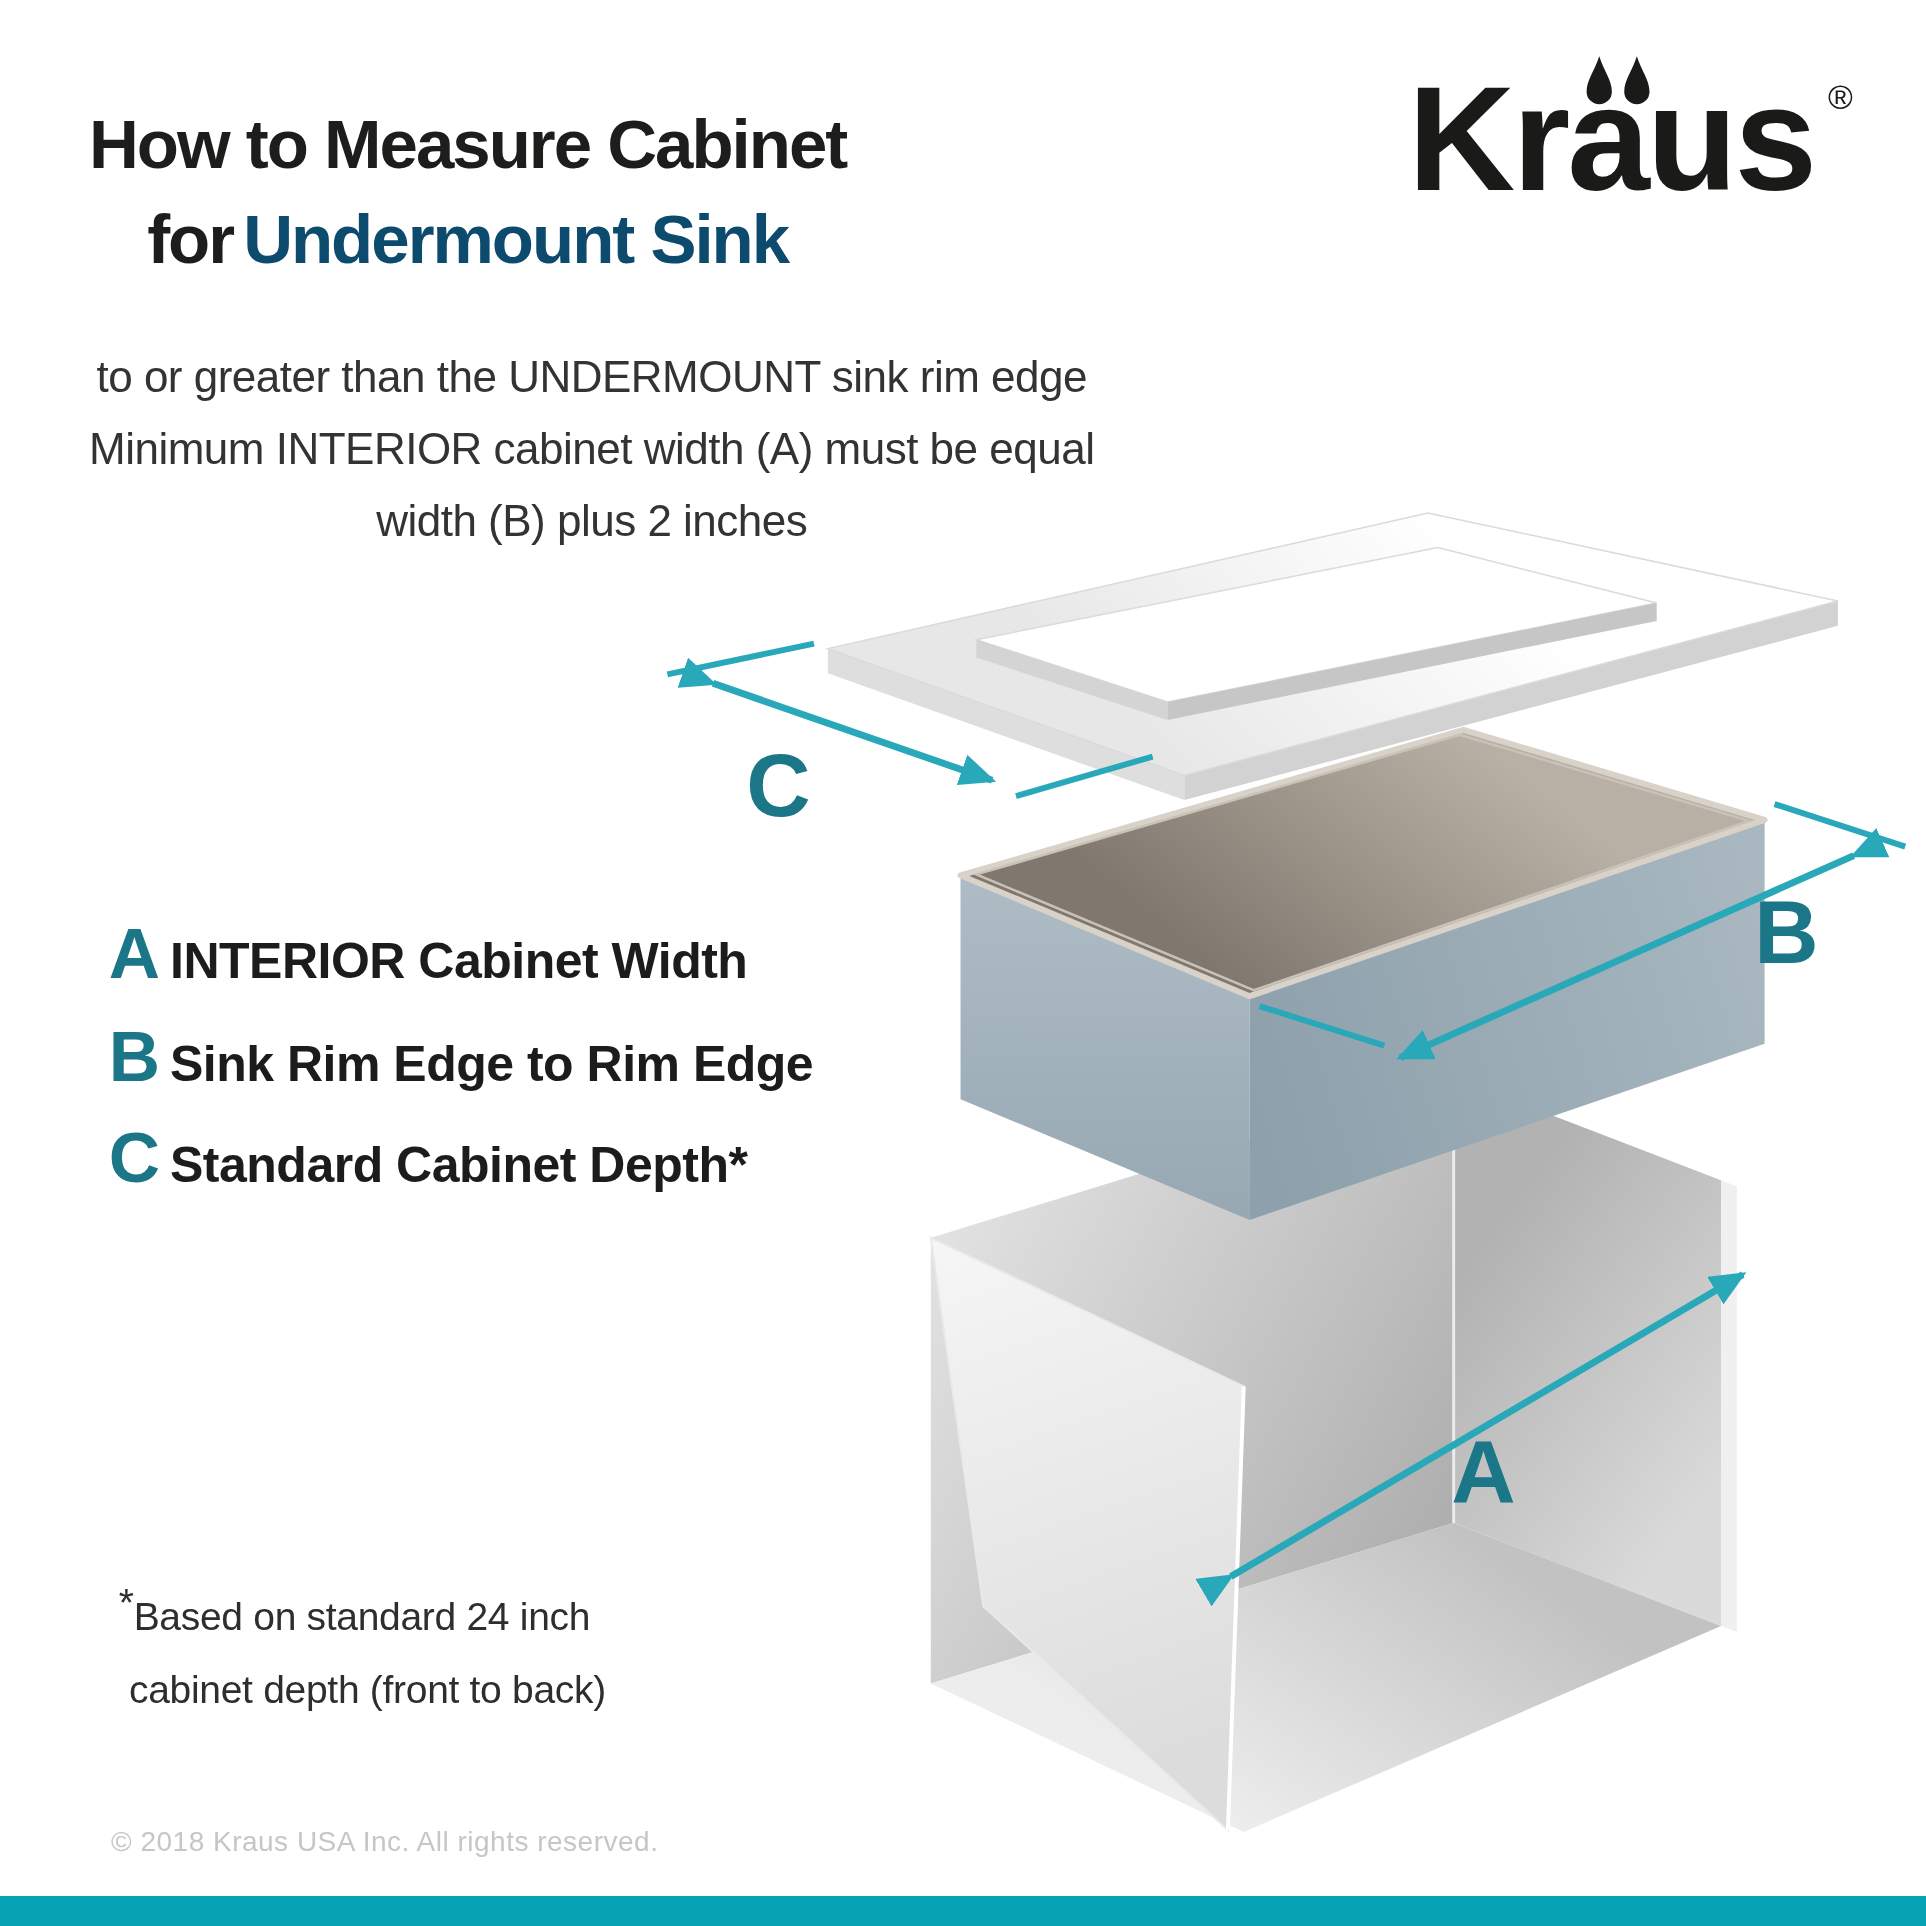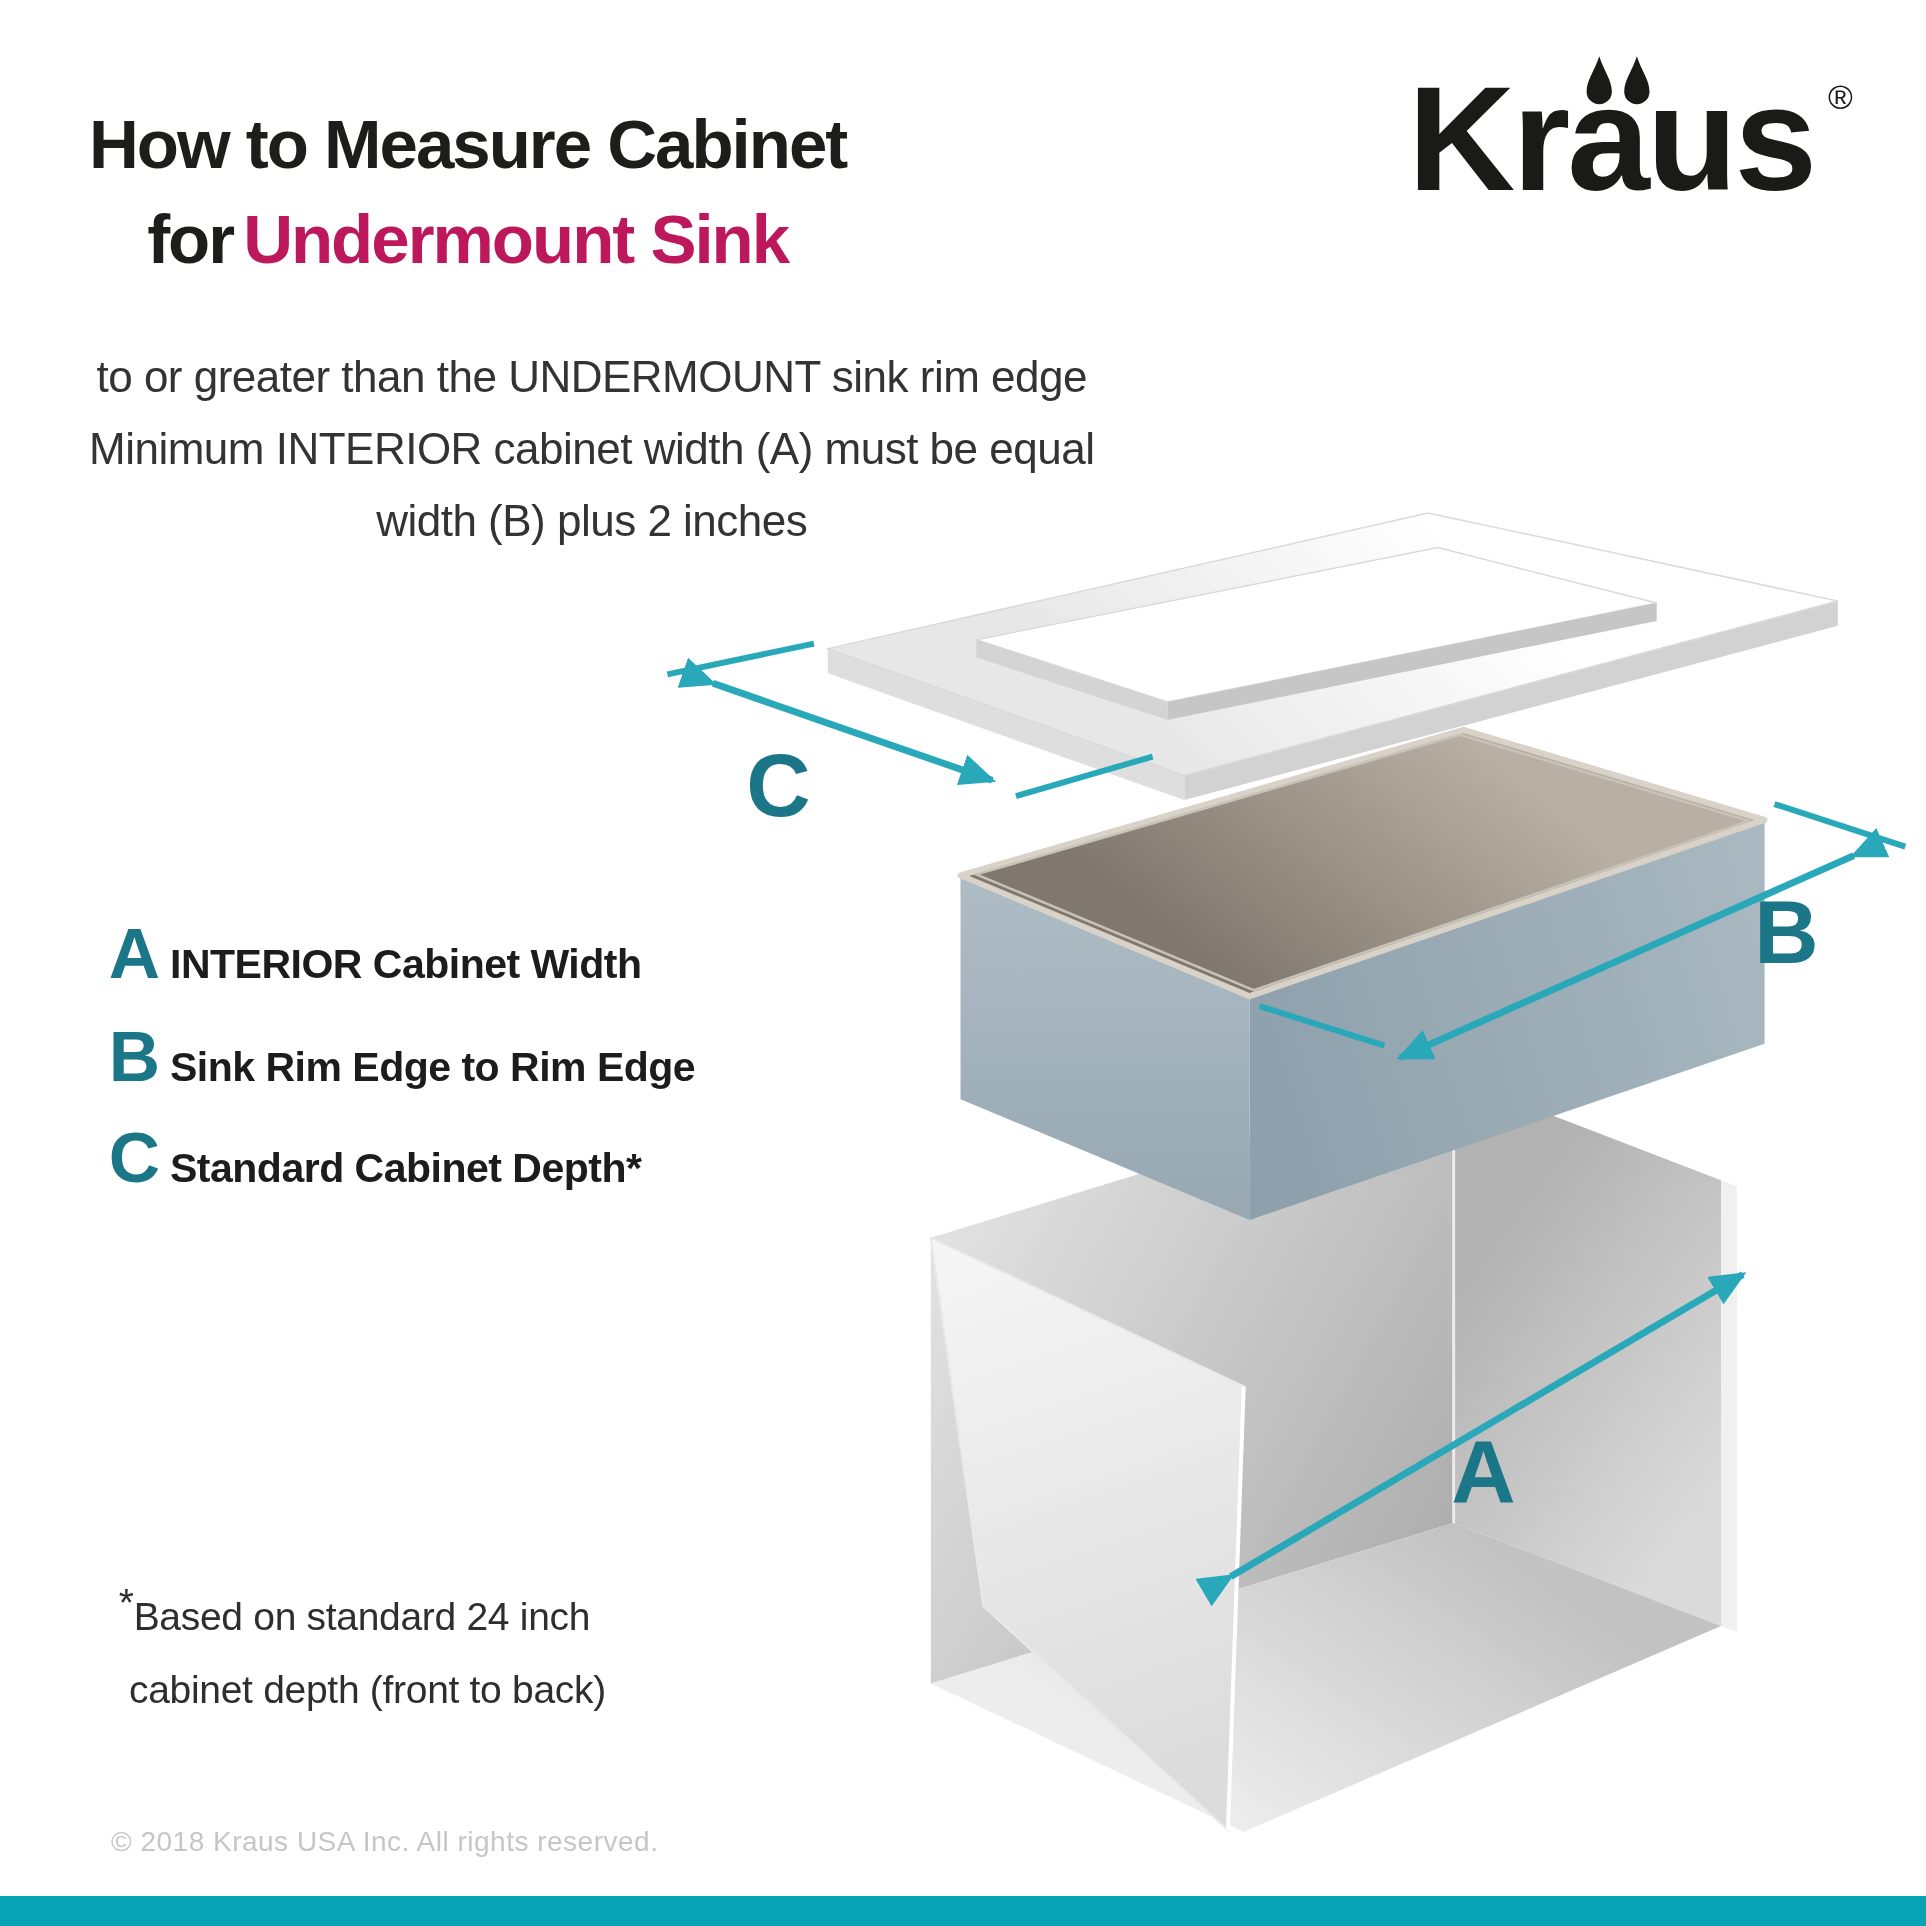--- a/index.html
+++ b/index.html
@@ -2,29 +2,29 @@
 <html><head>
 <meta charset="utf-8">
 <style>
   html,body{margin:0;padding:0;background:#ffffff;}
   body{width:1927px;height:1927px;position:relative;overflow:hidden;
        font-family:"Liberation Sans","DejaVu Sans",sans-serif;}
   .abs{position:absolute;text-align:center;}
   
   .title{left:89px;top:97px;font-size:69px;line-height:95px;font-weight:700;
          letter-spacing:-2px;color:#1d1d1b;white-space:nowrap;}
-  .title .accent{color:#be185d;}
+  .title .accent{color:#0c4a6e;}
   .title .prefix{margin-right:10px;}
   
   .intro{left:89px;top:341px;font-size:44px;line-height:72px;font-weight:400;
          letter-spacing:-0.5px;color:#333333;white-space:nowrap;}
   
   .legend-row{left:99px;display:flex;align-items:baseline;white-space:nowrap;}
   .legend-key{font-size:71px;font-weight:700;color:#1b7687;width:71px;display:inline-block;}
-  .legend-label{font-size:41px;font-weight:700;letter-spacing:-0.5px;color:#1c1c1c;}
+  .legend-label{font-size:50px;font-weight:700;letter-spacing:-0.5px;color:#1c1c1c;}
   .row-a{top:913px;} .row-b{top:1016px;} .row-c{top:1117px;}
   
   .footnote{left:103px;top:1566px;font-size:39px;line-height:73px;font-weight:400;
             color:#2e2e2e;letter-spacing:-0.3px;}
   .footnote .star{font-size:39px;vertical-align:14px;}
   .footnote .l2{margin-left:26px;}
   
   .copyright{left:111px;top:1826px;font-size:28px;color:#c6c6c6;letter-spacing:0.5px;}
   
   .bottombar{left:0;top:1896px;width:1927px;height:31px;background:#06a3b5;}

